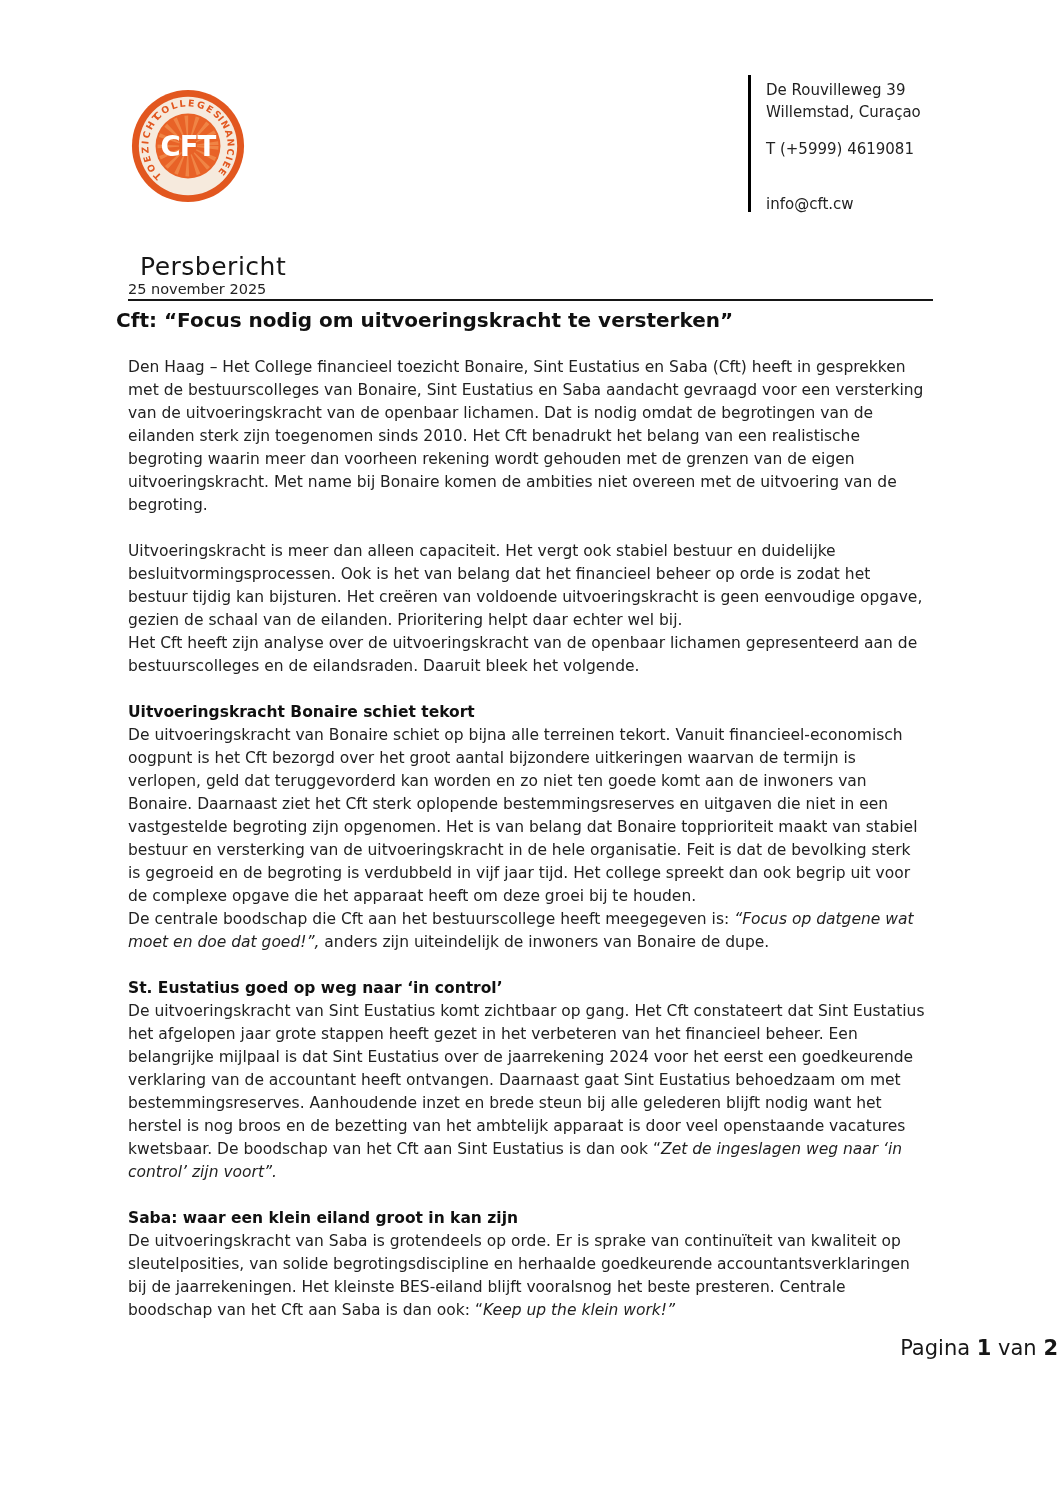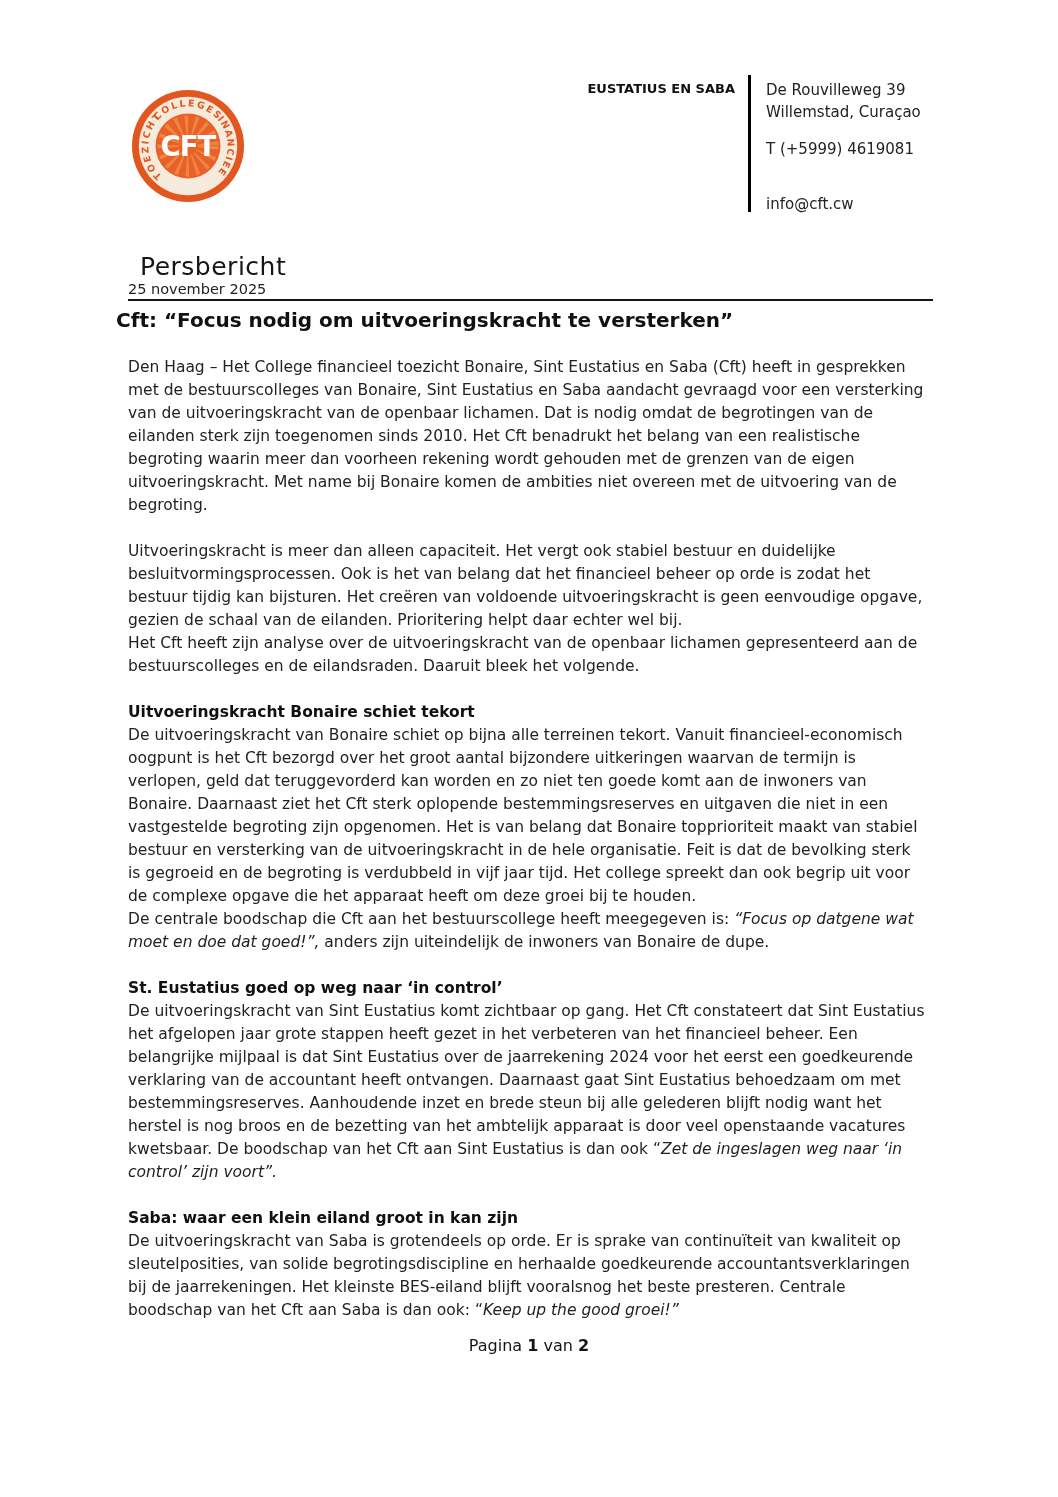--- a/index.html
+++ b/index.html
@@ -93,22 +93,22 @@
     line-height: 23px;
     color: #111;
   }
   .doc-body p { margin: 0; }
 
   
   .page-footer {
     position: absolute;
     left: 0; top: 1336px;
     width: 1058px;
-    text-align: center;
-    font-size: 16px;
+    text-align: right;
+    font-size: 21px;
     color: #161616;
   }
   .page-footer b { font-weight: bold; }
 </style>
 </head>
 <body>
 
 <div class="page">
 
   <div class="logo">
@@ -130,21 +130,20 @@
         <textPath href="#arcTop" startOffset="50%" text-anchor="middle">COLLEGES</textPath>
       </text>
       <text font-size="9.5" font-weight="bold" fill="#E2571F" letter-spacing="1.2" font-family="DejaVu Sans, sans-serif">
         <textPath href="#arcRight" startOffset="50%" text-anchor="middle">FINANCIEEL</textPath>
       </text>
       <text x="60" y="70" text-anchor="middle" font-size="28" font-weight="bold" fill="#ffffff" letter-spacing="-1" font-family="DejaVu Sans, sans-serif">CFT</text>
     </svg>
   </div>
 
   <div class="org-name">
-    <div>EUSTATIUS EN SABA</div>
   </div>
 
   <div class="header-divider"></div>
 
   <div class="contact">
     <div>De Rouvilleweg 39</div>
     <div>Willemstad, Curaçao</div>
     <div class="phone">T (+5999) 4619081</div>
     <div class="email">info@cft.cw</div>
   </div>
@@ -166,21 +165,21 @@
         <h3>Uitvoeringskracht Bonaire schiet tekort</h3>
         <p><span>De uitvoeringskracht van Bonaire schiet op bijna alle terreinen tekort. Vanuit financieel-economisch oogpunt is het Cft bezorgd over het groot aantal bijzondere uitkeringen waarvan de termijn is verlopen, geld dat teruggevorderd kan worden en zo niet ten goede komt aan de inwoners van Bonaire. Daarnaast ziet het Cft sterk oplopende bestemmingsreserves en uitgaven die niet in een vastgestelde begroting zijn opgenomen. Het is van belang dat Bonaire topprioriteit maakt van stabiel bestuur en versterking van de uitvoeringskracht in de hele organisatie. Feit is dat de bevolking sterk is gegroeid en de begroting is verdubbeld in vijf jaar tijd. Het college spreekt dan ook begrip uit voor de complexe opgave die het apparaat heeft om deze groei bij te houden.</span></p>
         <p><span>De centrale boodschap die Cft aan het bestuurscollege heeft meegegeven is: </span><i>“Focus op datgene wat moet en doe dat goed!”,</i><span> anders zijn uiteindelijk de inwoners van Bonaire de dupe.</span></p>
       </section>
       <section>
         <h3>St. Eustatius goed op weg naar ‘in control’</h3>
         <p><span>De uitvoeringskracht van Sint Eustatius komt zichtbaar op gang. Het Cft constateert dat Sint Eustatius het afgelopen jaar grote stappen heeft gezet in het verbeteren van het financieel beheer. Een belangrijke mijlpaal is dat Sint Eustatius over de jaarrekening 2024 voor het eerst een goedkeurende verklaring van de accountant heeft ontvangen. Daarnaast gaat Sint Eustatius behoedzaam om met bestemmingsreserves. Aanhoudende inzet en brede steun bij alle gelederen blijft nodig want het herstel is nog broos en de bezetting van het ambtelijk apparaat is door veel openstaande vacatures kwetsbaar. De boodschap van het Cft aan Sint Eustatius is dan ook “</span><i>Zet de ingeslagen weg naar ‘in control’ zijn voort”.</i></p>
       </section>
       <section>
         <h3>Saba: waar een klein eiland groot in kan zijn</h3>
-        <p><span>De uitvoeringskracht van Saba is grotendeels op orde. Er is sprake van continuïteit van kwaliteit op sleutelposities, van solide begrotingsdiscipline en herhaalde goedkeurende accountantsverklaringen bij de jaarrekeningen. Het kleinste BES-eiland blijft vooralsnog het beste presteren. Centrale boodschap van het Cft aan Saba is dan ook: “</span><i>Keep up the good groei!”</i></p>
+        <p><span>De uitvoeringskracht van Saba is grotendeels op orde. Er is sprake van continuïteit van kwaliteit op sleutelposities, van solide begrotingsdiscipline en herhaalde goedkeurende accountantsverklaringen bij de jaarrekeningen. Het kleinste BES-eiland blijft vooralsnog het beste presteren. Centrale boodschap van het Cft aan Saba is dan ook: “</span><i>Keep up the klein work!”</i></p>
       </section>
     </main>
 
   <footer class="page-footer">
     <span>Pagina</span>
     <b>1</b>
     <span>van</span>
     <b>2</b>
   </footer>
 

